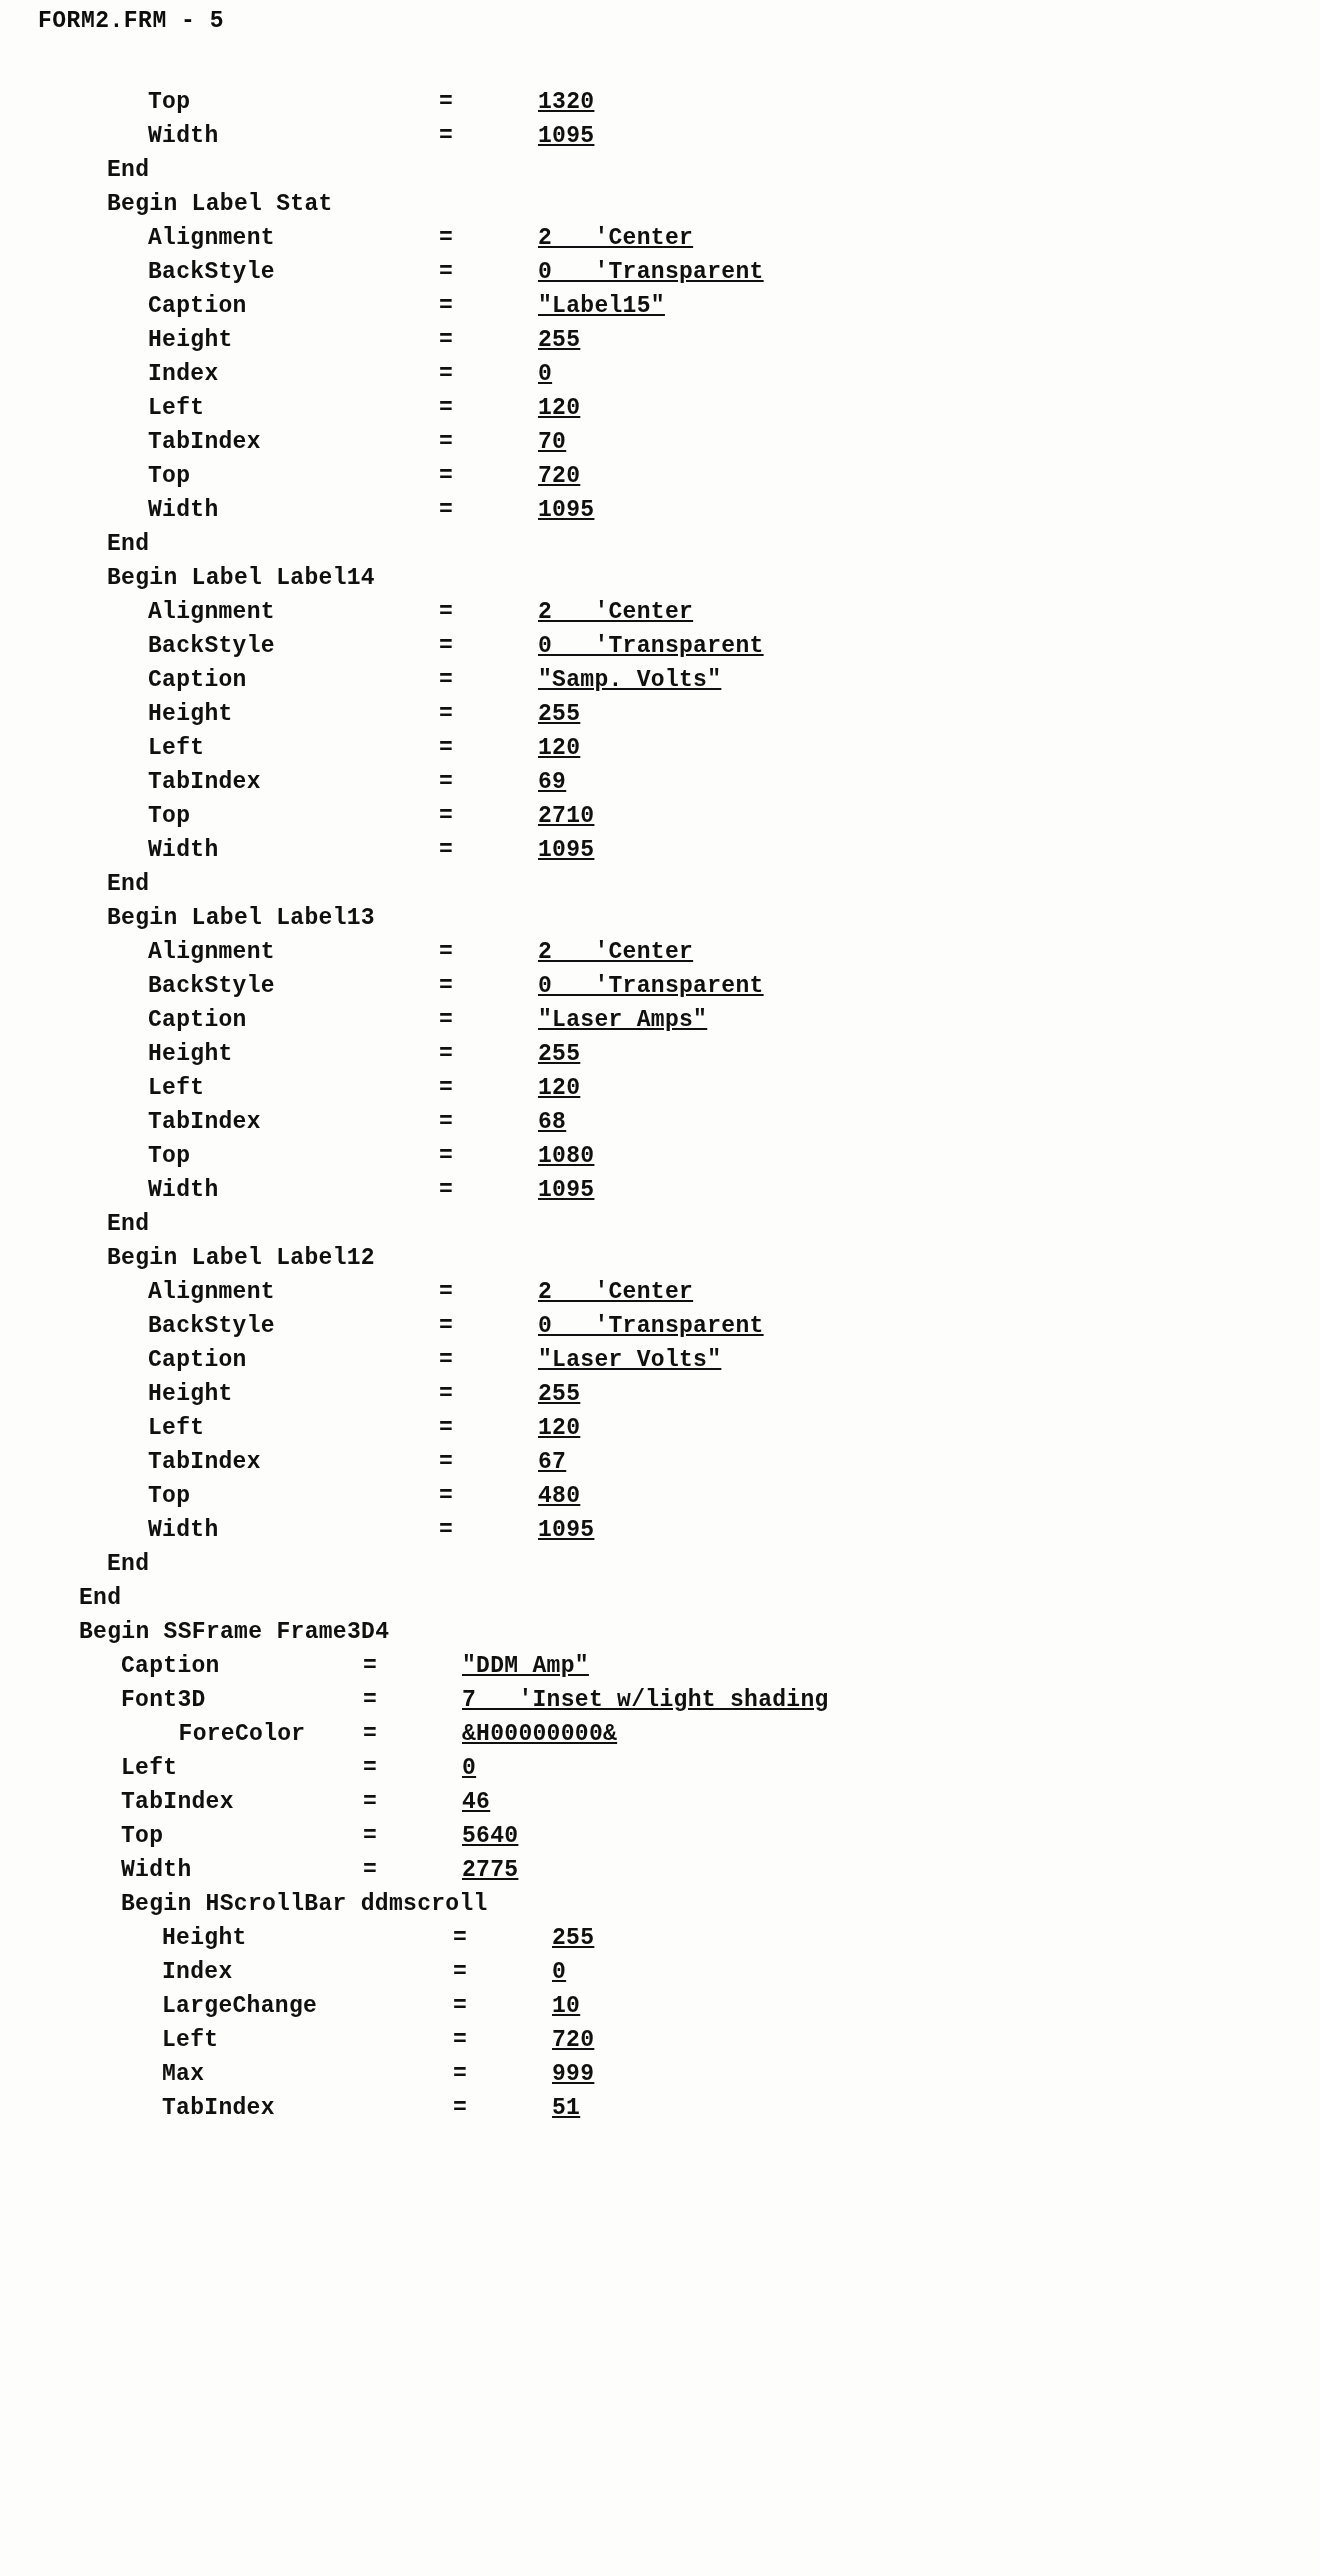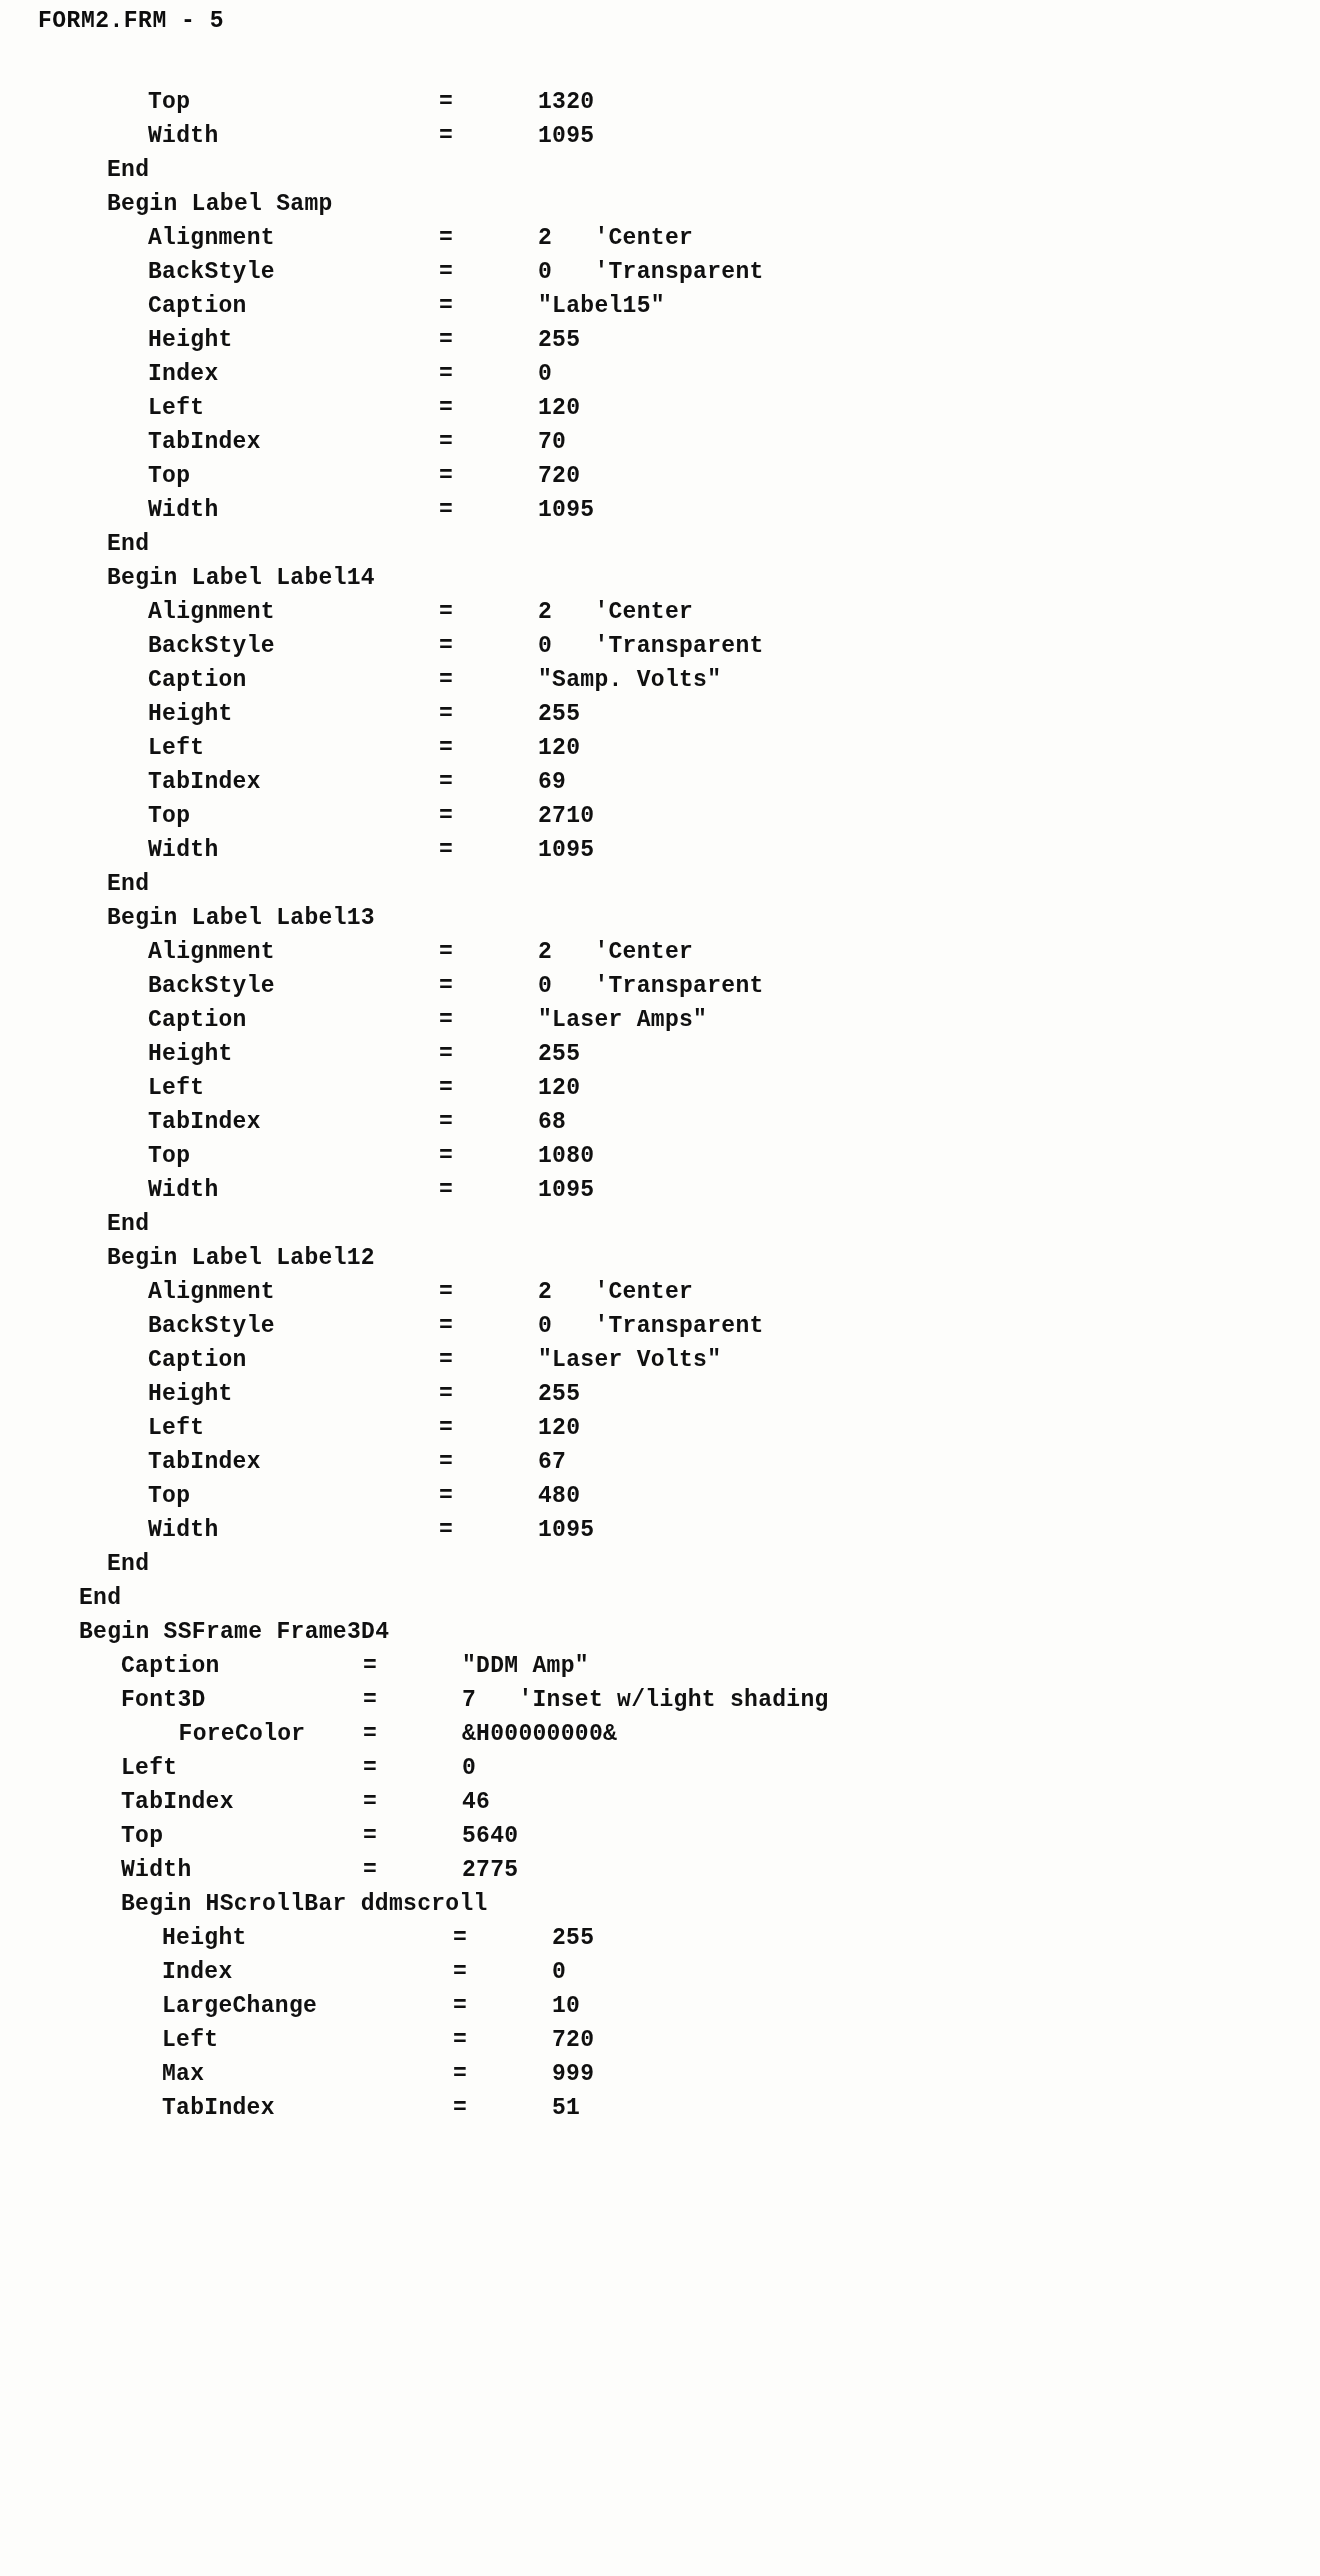--- a/index.html
+++ b/index.html
@@ -60,38 +60,39 @@
     white-space: pre;
   }
   .col-eq {
     display: inline-block;
     width: 99px;
     white-space: pre;
   }
   .col-val {
     display: inline-block;
     white-space: pre;
+    text-decoration: underline;
   }
   .blank {
     height: 34px;
   }
 </style>
 </head>
 <body>
 
 <div id="page">
 
   <div id="page-header">FORM2.FRM - 5</div>
 
   <div id="code-block">
       <div class="code-line blank">&nbsp;</div>
       <div class="code-line"><span class="ind" style="width: 110px;">&nbsp;</span><span class="col-name" style="width: 291px;">Top</span><span class="col-eq" style="width: 99px;">=</span><span class="col-val">1320</span></div>
       <div class="code-line"><span class="ind" style="width: 110px;">&nbsp;</span><span class="col-name" style="width: 291px;">Width</span><span class="col-eq" style="width: 99px;">=</span><span class="col-val">1095</span></div>
       <div class="code-line"><span class="ind" style="width: 69px;">&nbsp;</span><span class="nm">End</span></div>
-      <div class="code-line"><span class="ind" style="width: 69px;">&nbsp;</span><span class="nm">Begin Label Samp</span></div>
+      <div class="code-line"><span class="ind" style="width: 69px;">&nbsp;</span><span class="nm">Begin Label Stat</span></div>
       <div class="code-line"><span class="ind" style="width: 110px;">&nbsp;</span><span class="col-name" style="width: 291px;">Alignment</span><span class="col-eq" style="width: 99px;">=</span><span class="col-val">2   'Center</span></div>
       <div class="code-line"><span class="ind" style="width: 110px;">&nbsp;</span><span class="col-name" style="width: 291px;">BackStyle</span><span class="col-eq" style="width: 99px;">=</span><span class="col-val">0   'Transparent</span></div>
       <div class="code-line"><span class="ind" style="width: 110px;">&nbsp;</span><span class="col-name" style="width: 291px;">Caption</span><span class="col-eq" style="width: 99px;">=</span><span class="col-val">"Label15"</span></div>
       <div class="code-line"><span class="ind" style="width: 110px;">&nbsp;</span><span class="col-name" style="width: 291px;">Height</span><span class="col-eq" style="width: 99px;">=</span><span class="col-val">255</span></div>
       <div class="code-line"><span class="ind" style="width: 110px;">&nbsp;</span><span class="col-name" style="width: 291px;">Index</span><span class="col-eq" style="width: 99px;">=</span><span class="col-val">0</span></div>
       <div class="code-line"><span class="ind" style="width: 110px;">&nbsp;</span><span class="col-name" style="width: 291px;">Left</span><span class="col-eq" style="width: 99px;">=</span><span class="col-val">120</span></div>
       <div class="code-line"><span class="ind" style="width: 110px;">&nbsp;</span><span class="col-name" style="width: 291px;">TabIndex</span><span class="col-eq" style="width: 99px;">=</span><span class="col-val">70</span></div>
       <div class="code-line"><span class="ind" style="width: 110px;">&nbsp;</span><span class="col-name" style="width: 291px;">Top</span><span class="col-eq" style="width: 99px;">=</span><span class="col-val">720</span></div>
       <div class="code-line"><span class="ind" style="width: 110px;">&nbsp;</span><span class="col-name" style="width: 291px;">Width</span><span class="col-eq" style="width: 99px;">=</span><span class="col-val">1095</span></div>
       <div class="code-line"><span class="ind" style="width: 69px;">&nbsp;</span><span class="nm">End</span></div>

